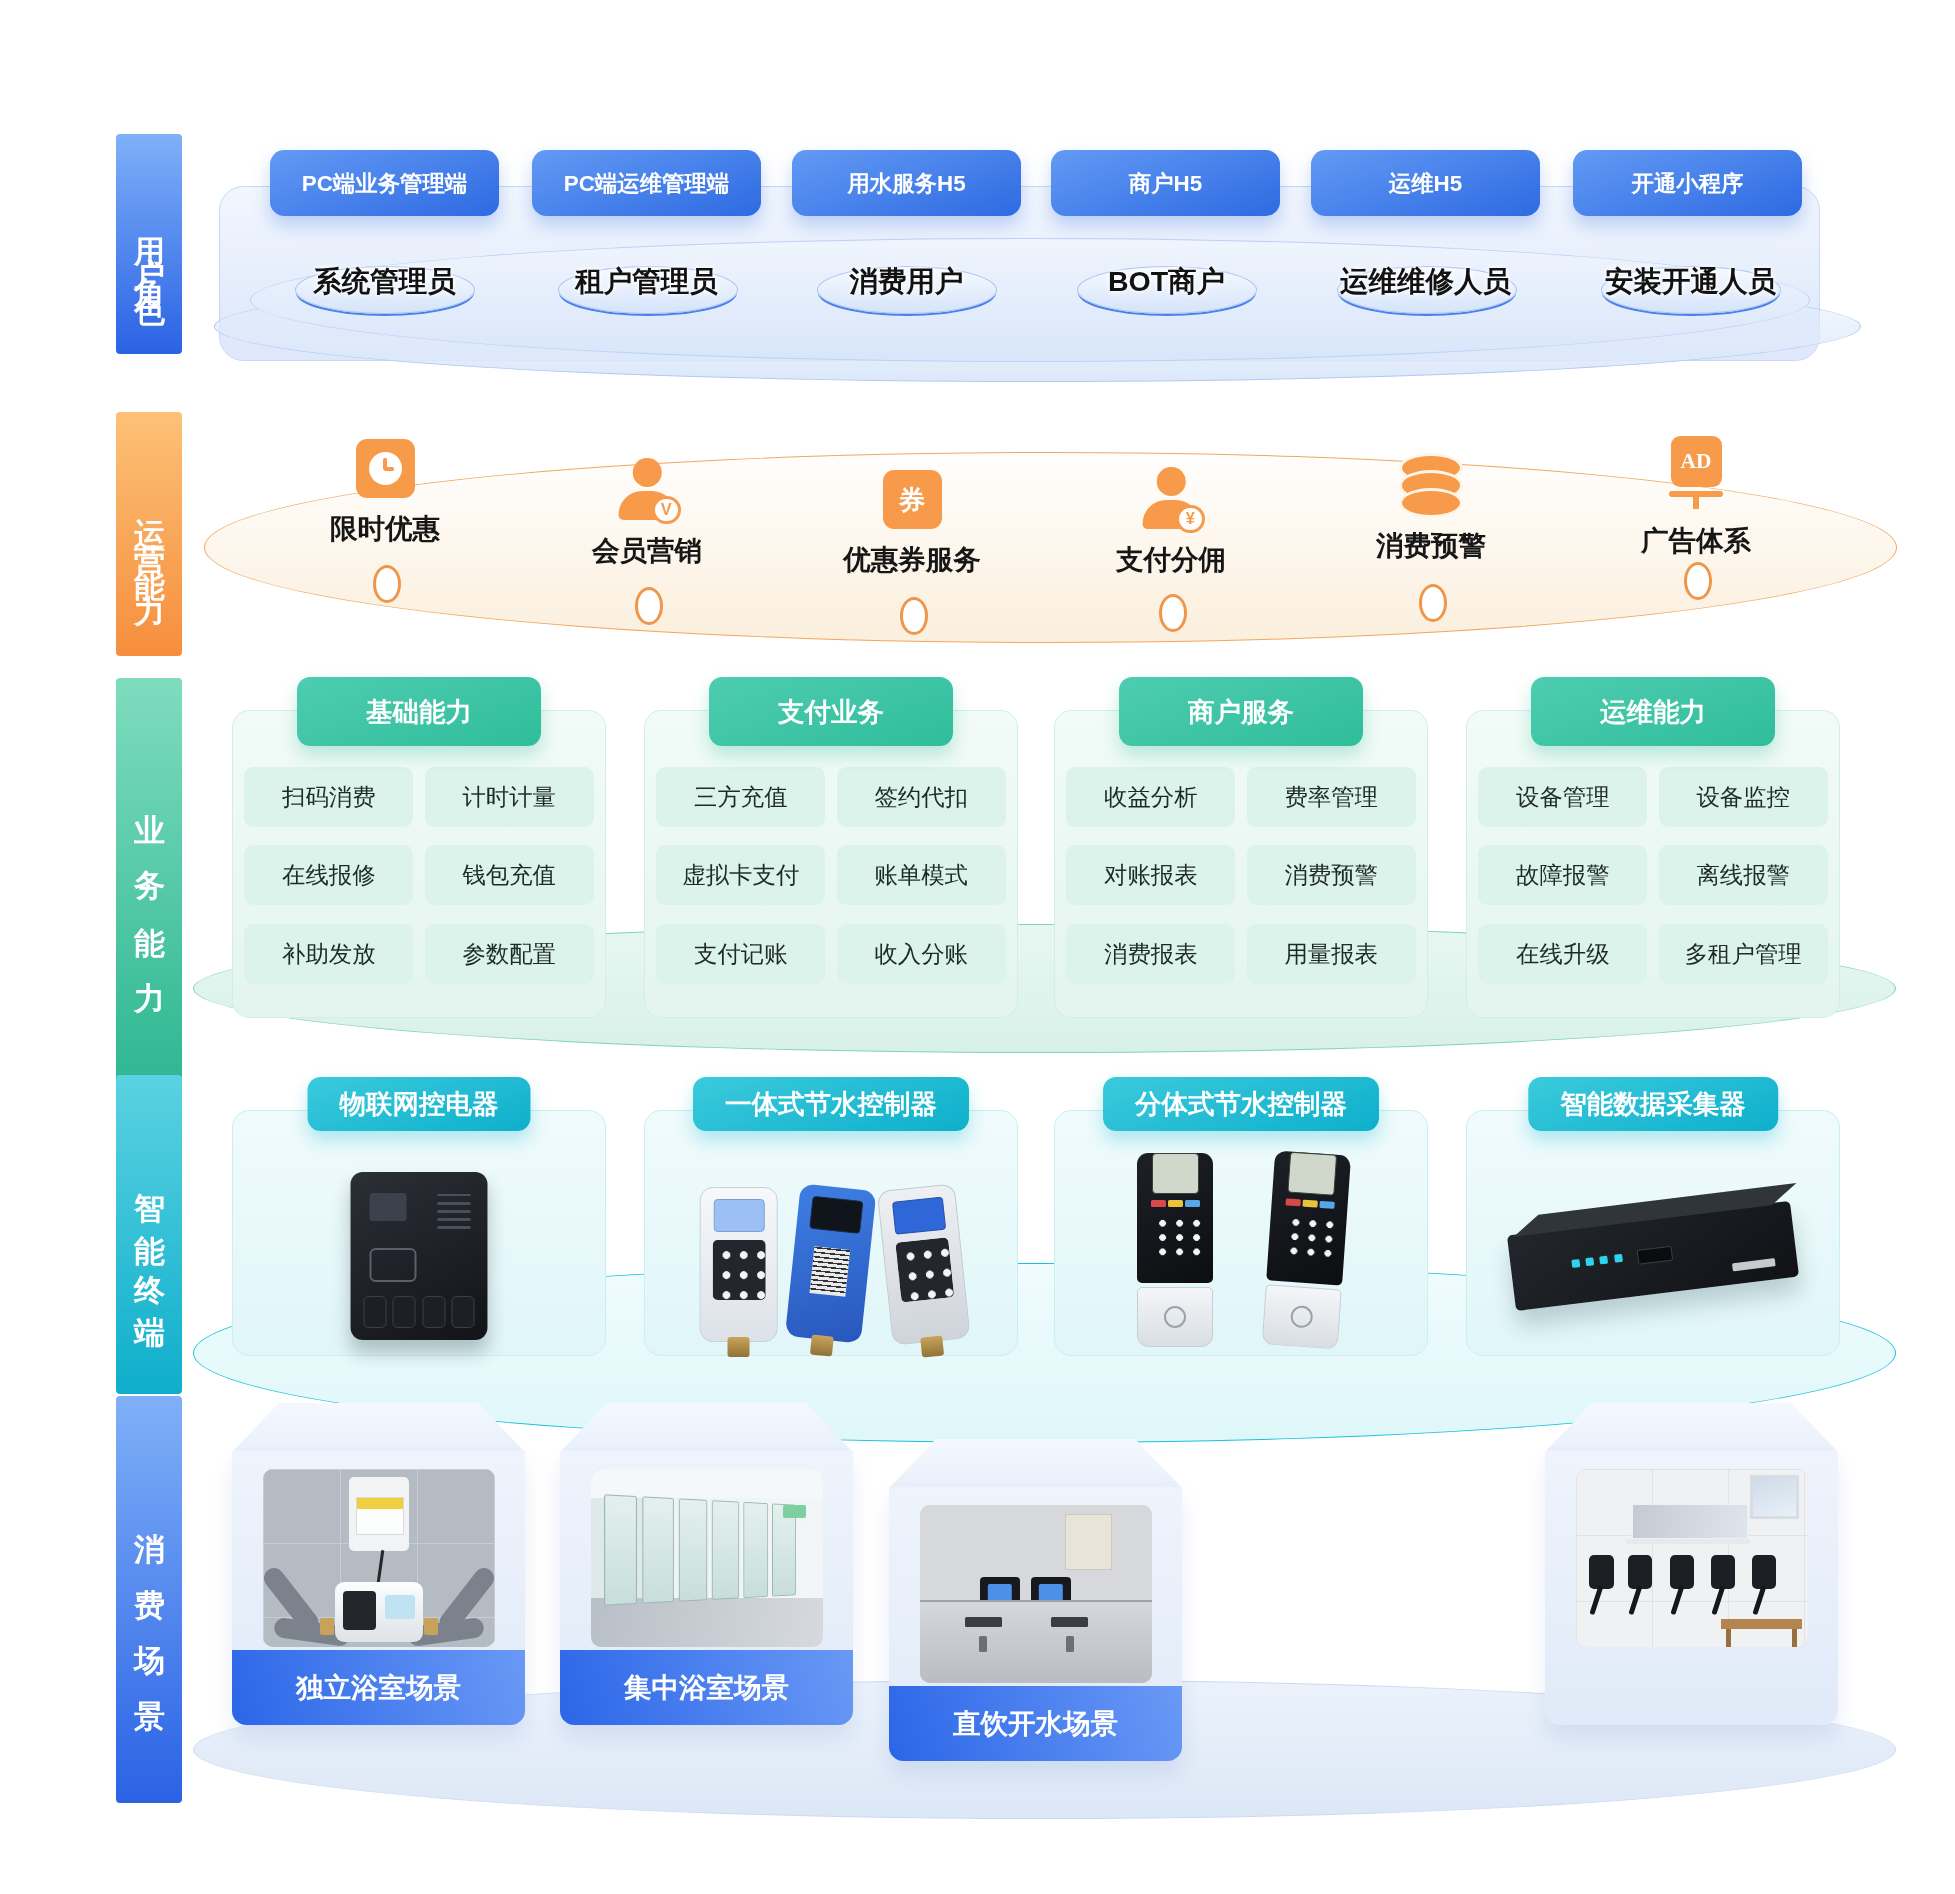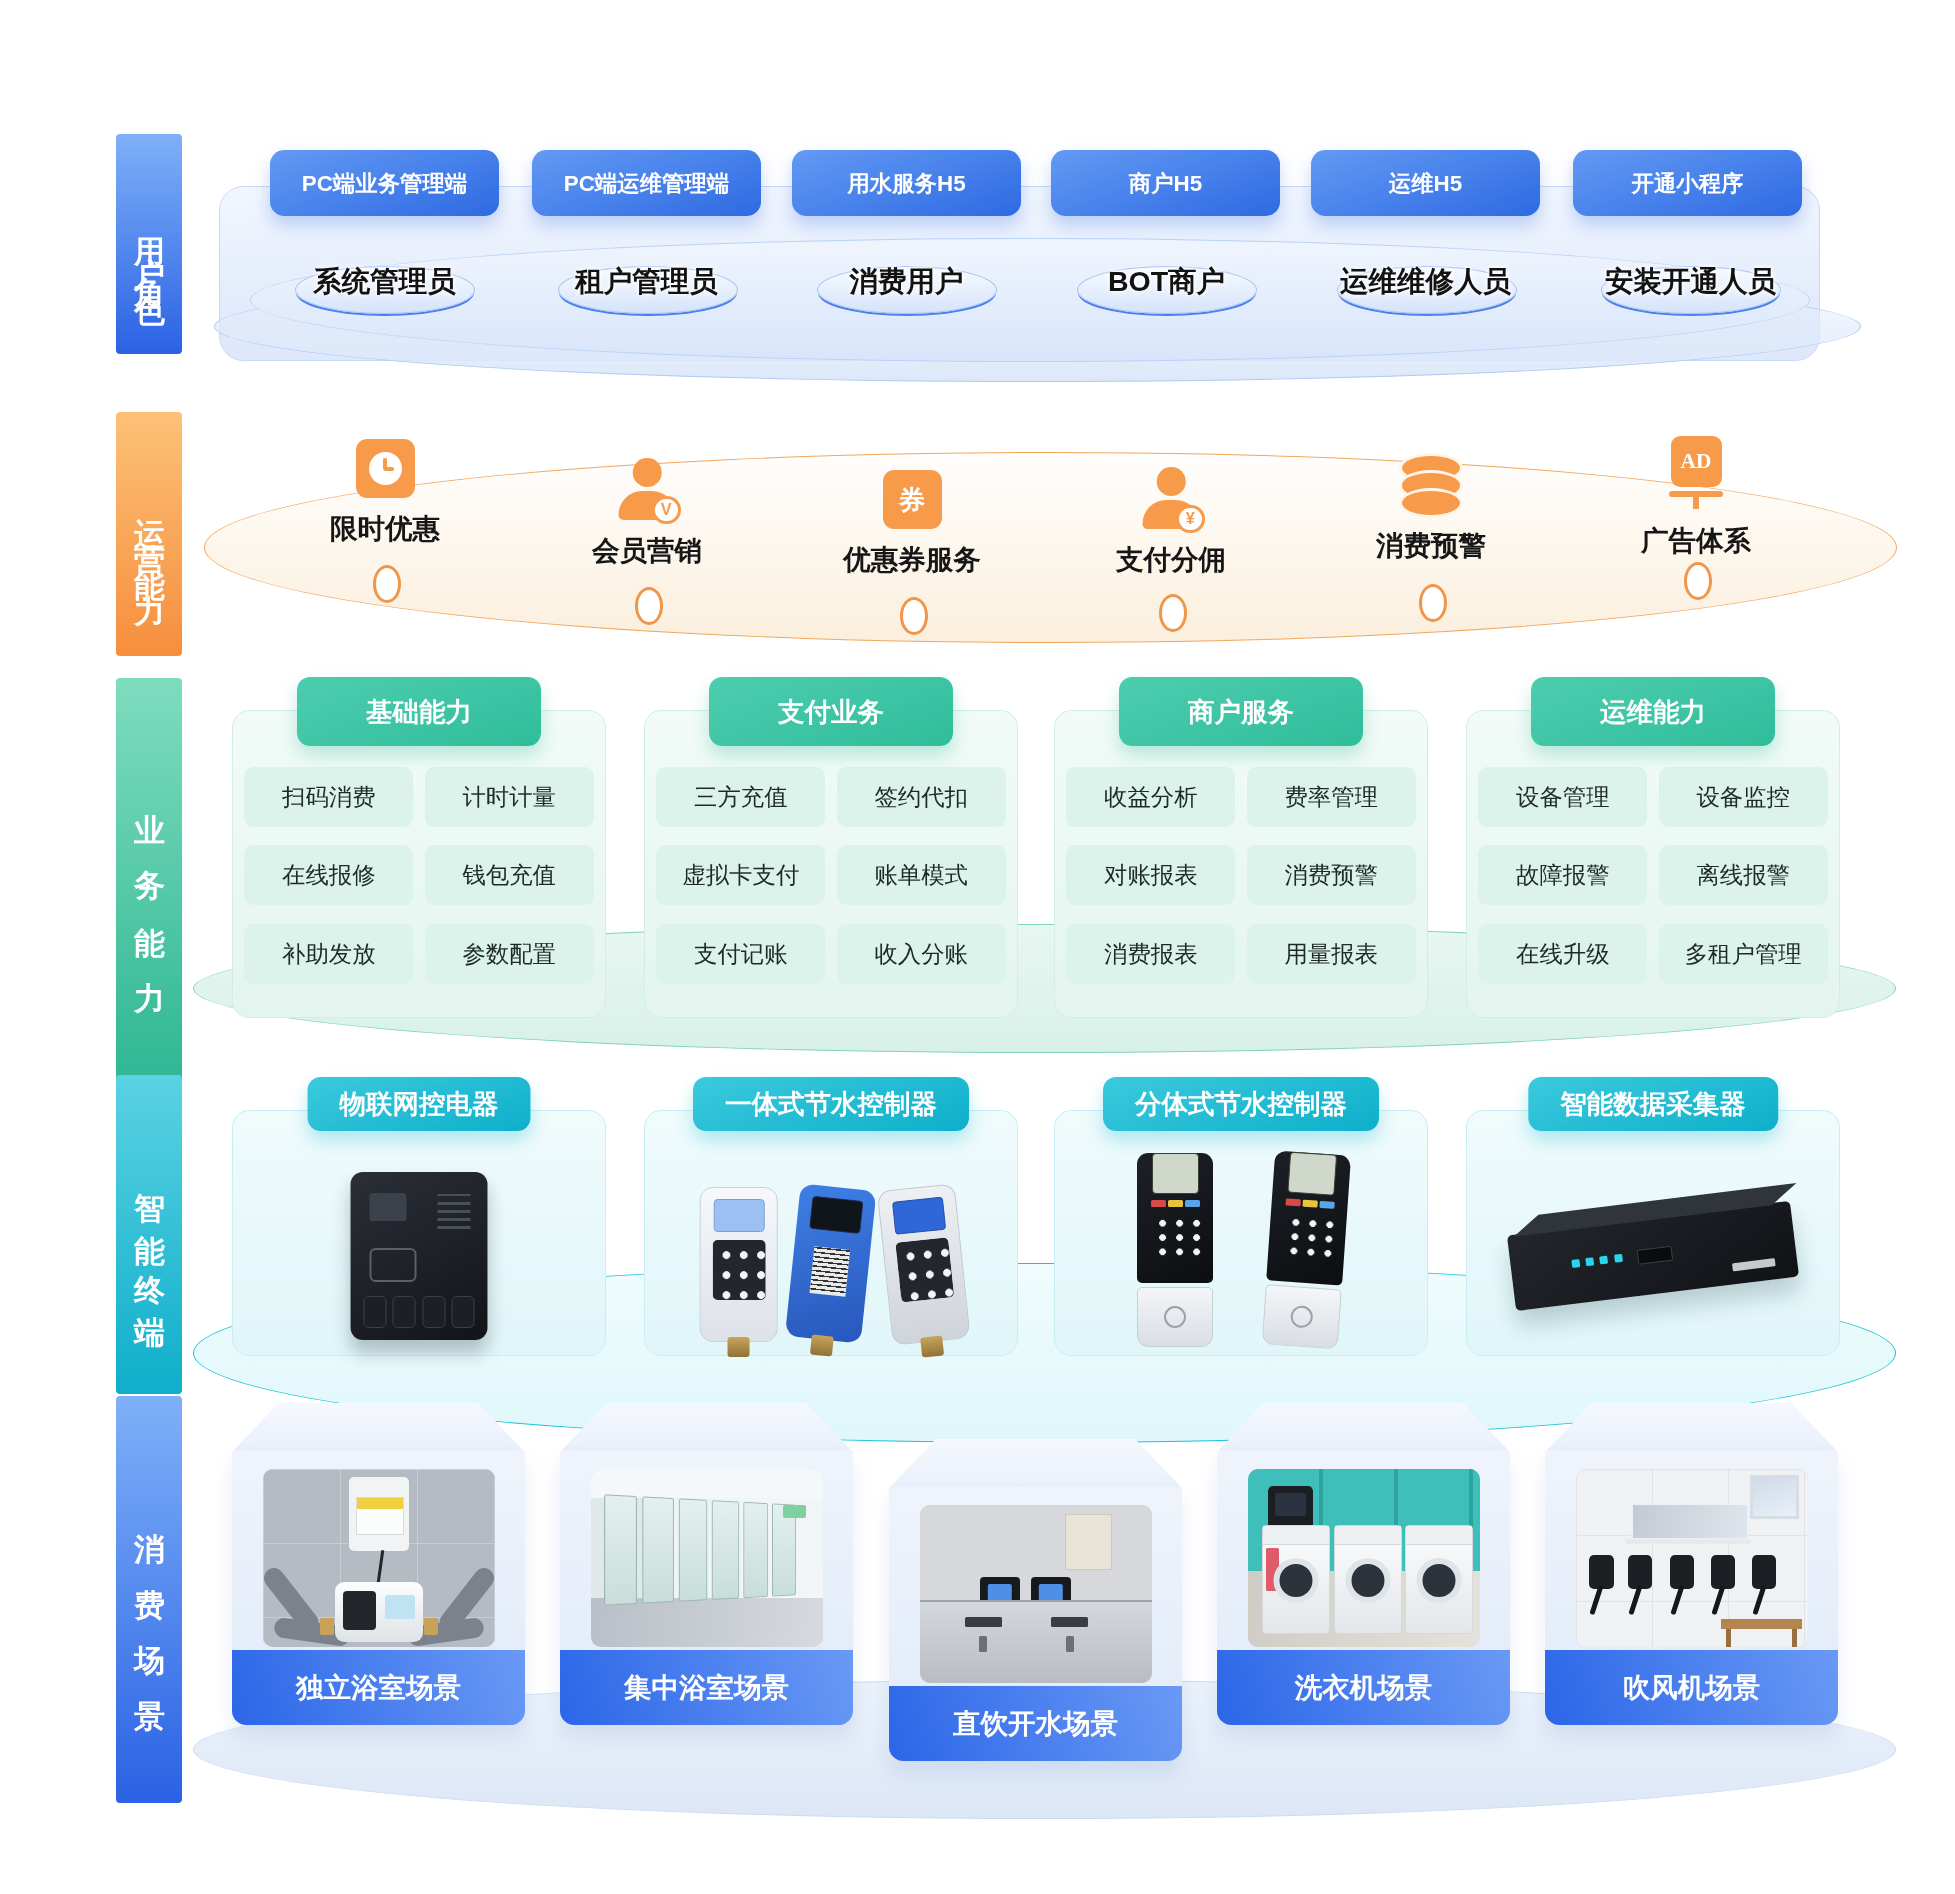--- a/index.html
+++ b/index.html
@@ -516,45 +516,20 @@
         <div class="dw-machine">
           <div class="dw-grill dwg1"></div>
           <div class="dw-grill dwg2"></div>
           <div class="dw-tap dwt1"></div>
           <div class="dw-tap dwt2"></div>
         </div>
       </div>
       <div class="scene-label">直饮开水场景</div>
     </div>
 
-    <div class="scene-card" style="left:1217px;">
-      <div class="scene-roof"></div>
-      <div class="scene-body"></div>
-      <div class="scene-photo">
-        <div class="ld-wall"></div>
-        <div class="ld-floor"></div>
-        <div class="ld-controller">
-            <div class="ld-ctscreen"></div>
-          </div>
-        <div class="ld-washer ldw1">
-          <div class="ld-panel"></div>
-          <div class="ld-red"></div>
-          <div class="ld-door"></div>
-        </div>
-        <div class="ld-washer ldw2">
-          <div class="ld-panel"></div>
-          <div class="ld-door"></div>
-        </div>
-        <div class="ld-washer ldw3">
-          <div class="ld-panel"></div>
-          <div class="ld-door"></div>
-        </div>
-      </div>
-      <div class="scene-label">洗衣机场景</div>
-    </div>
 
     <div class="scene-card" style="left:1545px;">
       <div class="scene-roof"></div>
       <div class="scene-body"></div>
       <div class="scene-photo">
         <div class="hd-wall"></div>
         <div class="hd-window"></div>
         <div class="hd-mirror"></div>
         <div class="hd-shelf"></div>
         <div class="hd-dryer hdd1">
@@ -570,18 +545,17 @@
             <div class="hd-hose"></div>
           </div>
         <div class="hd-dryer hdd5">
             <div class="hd-hose"></div>
           </div>
         <div class="hd-table">
           <div class="hd-leg hdl1"></div>
           <div class="hd-leg hdl2"></div>
         </div>
       </div>
-      <div class="scene-label">吹风机场景</div>
     </div>
   </section>
 
 </div>
 
 
 </body></html>

